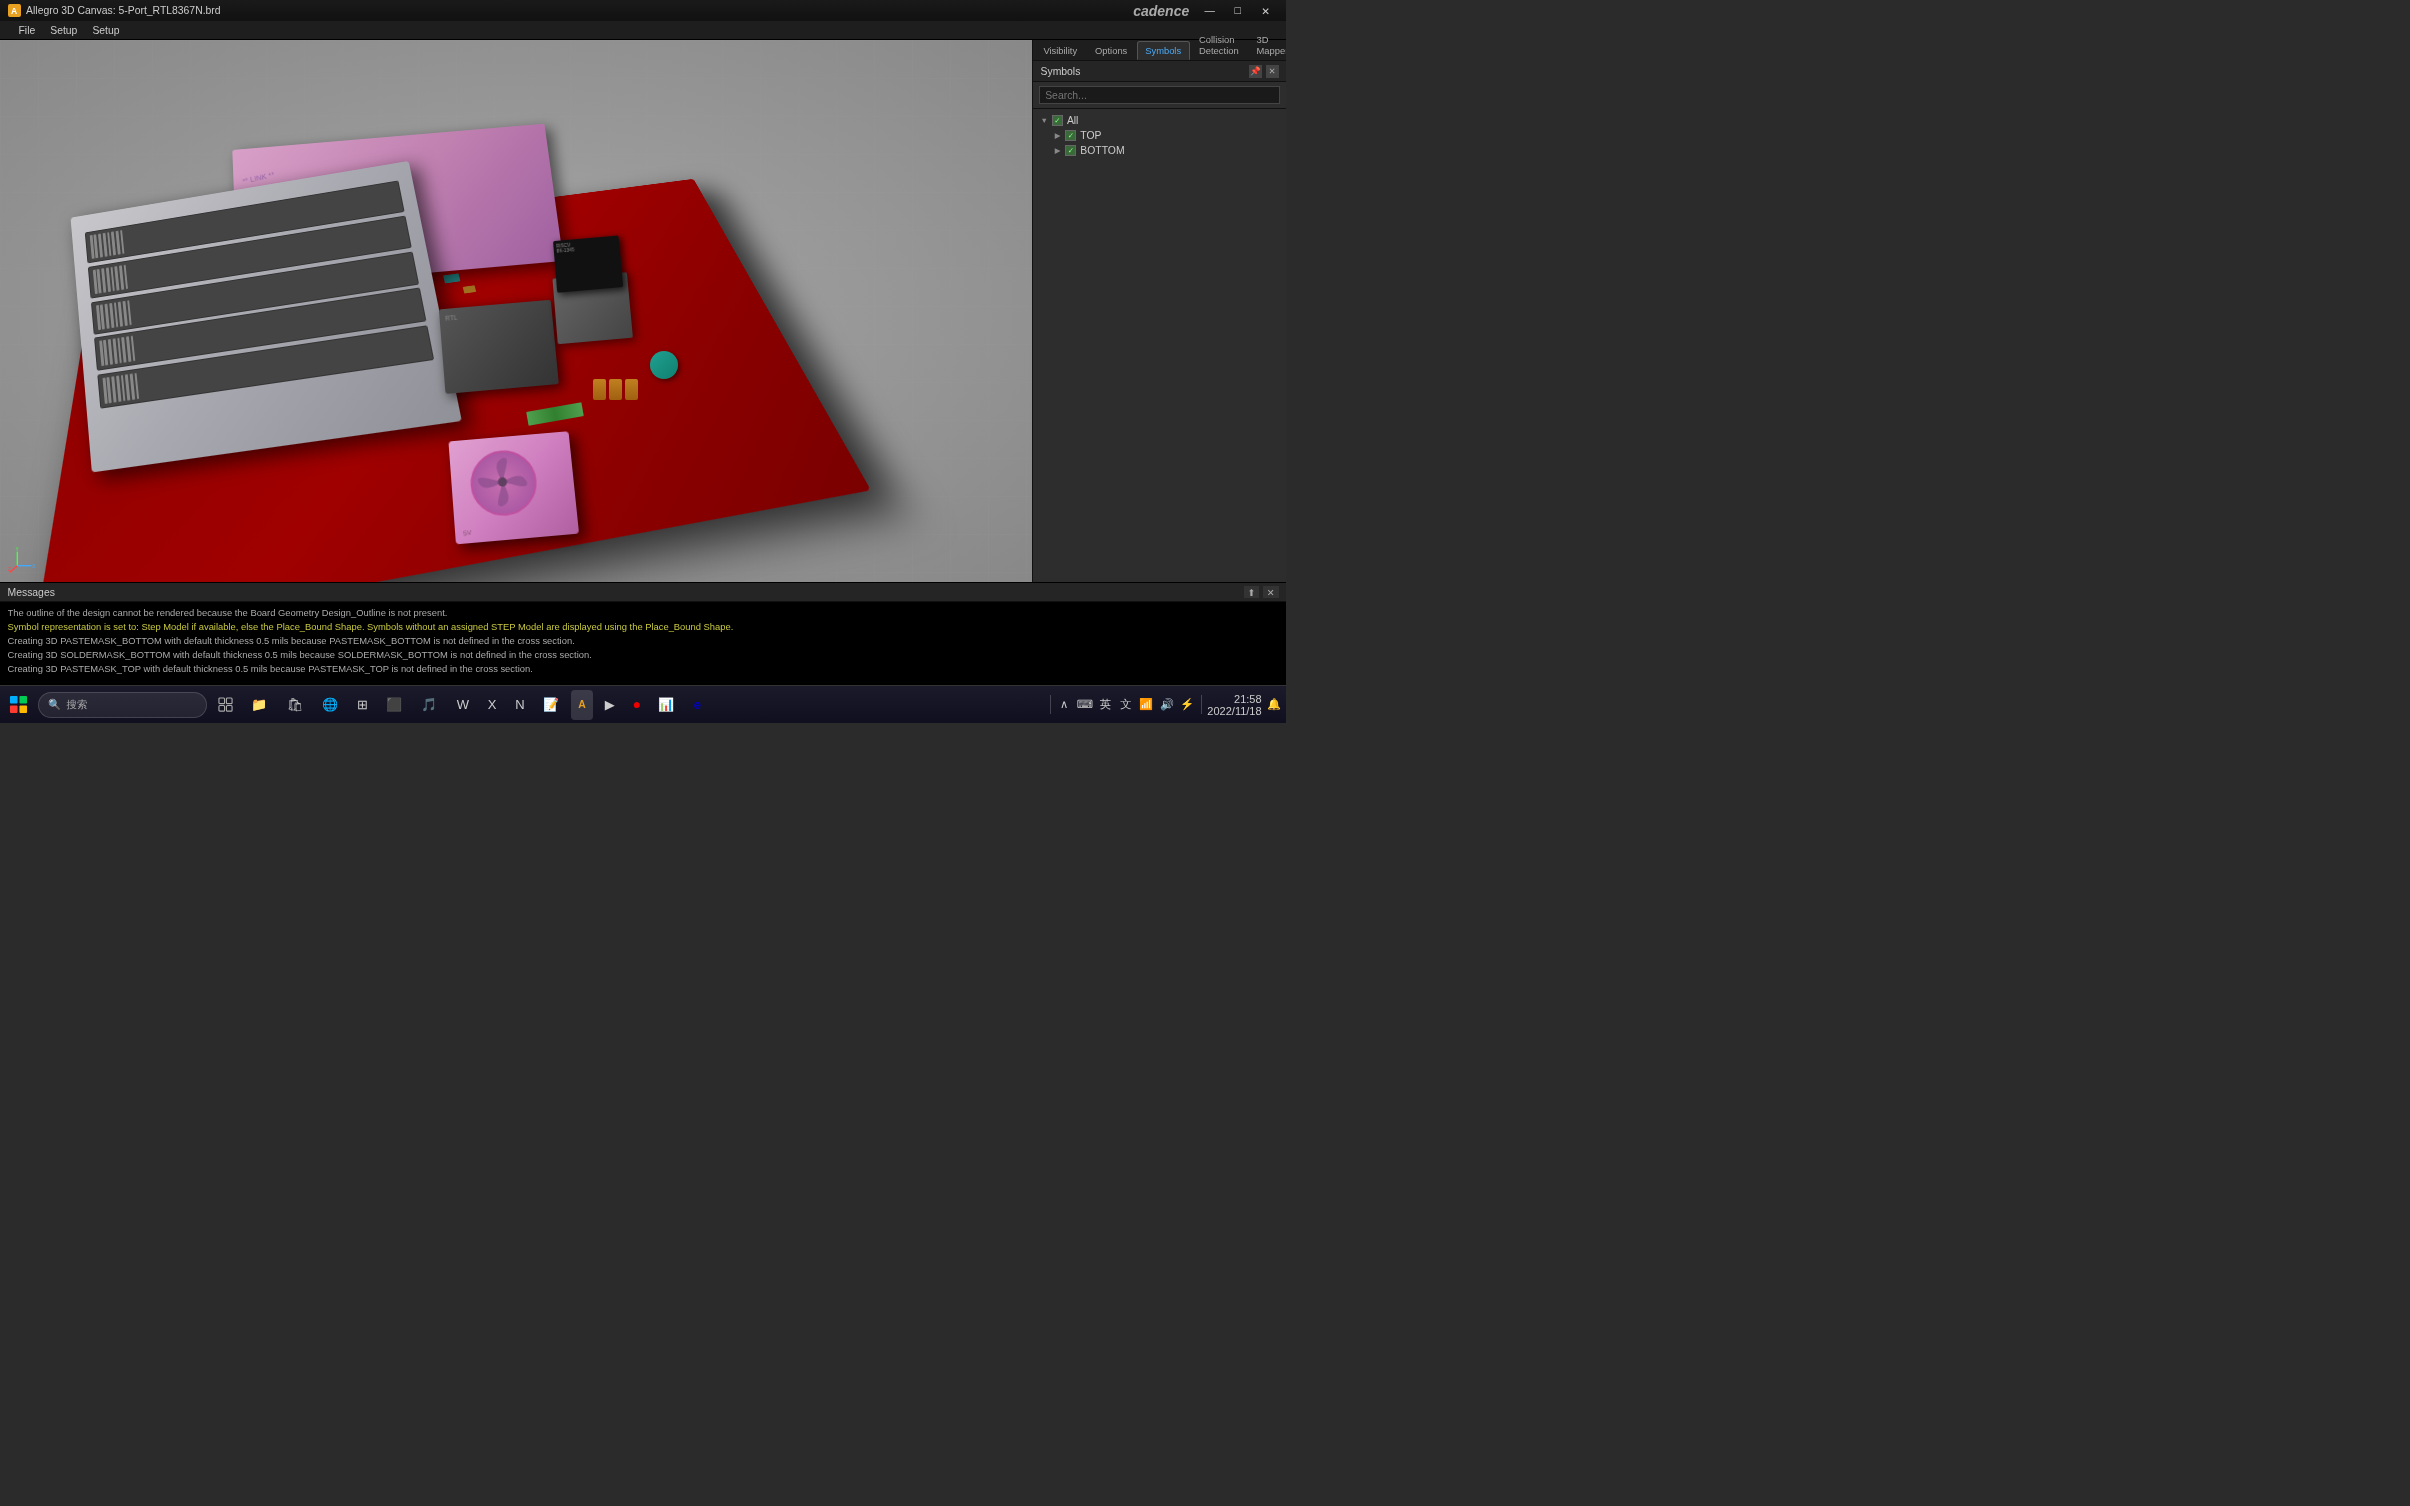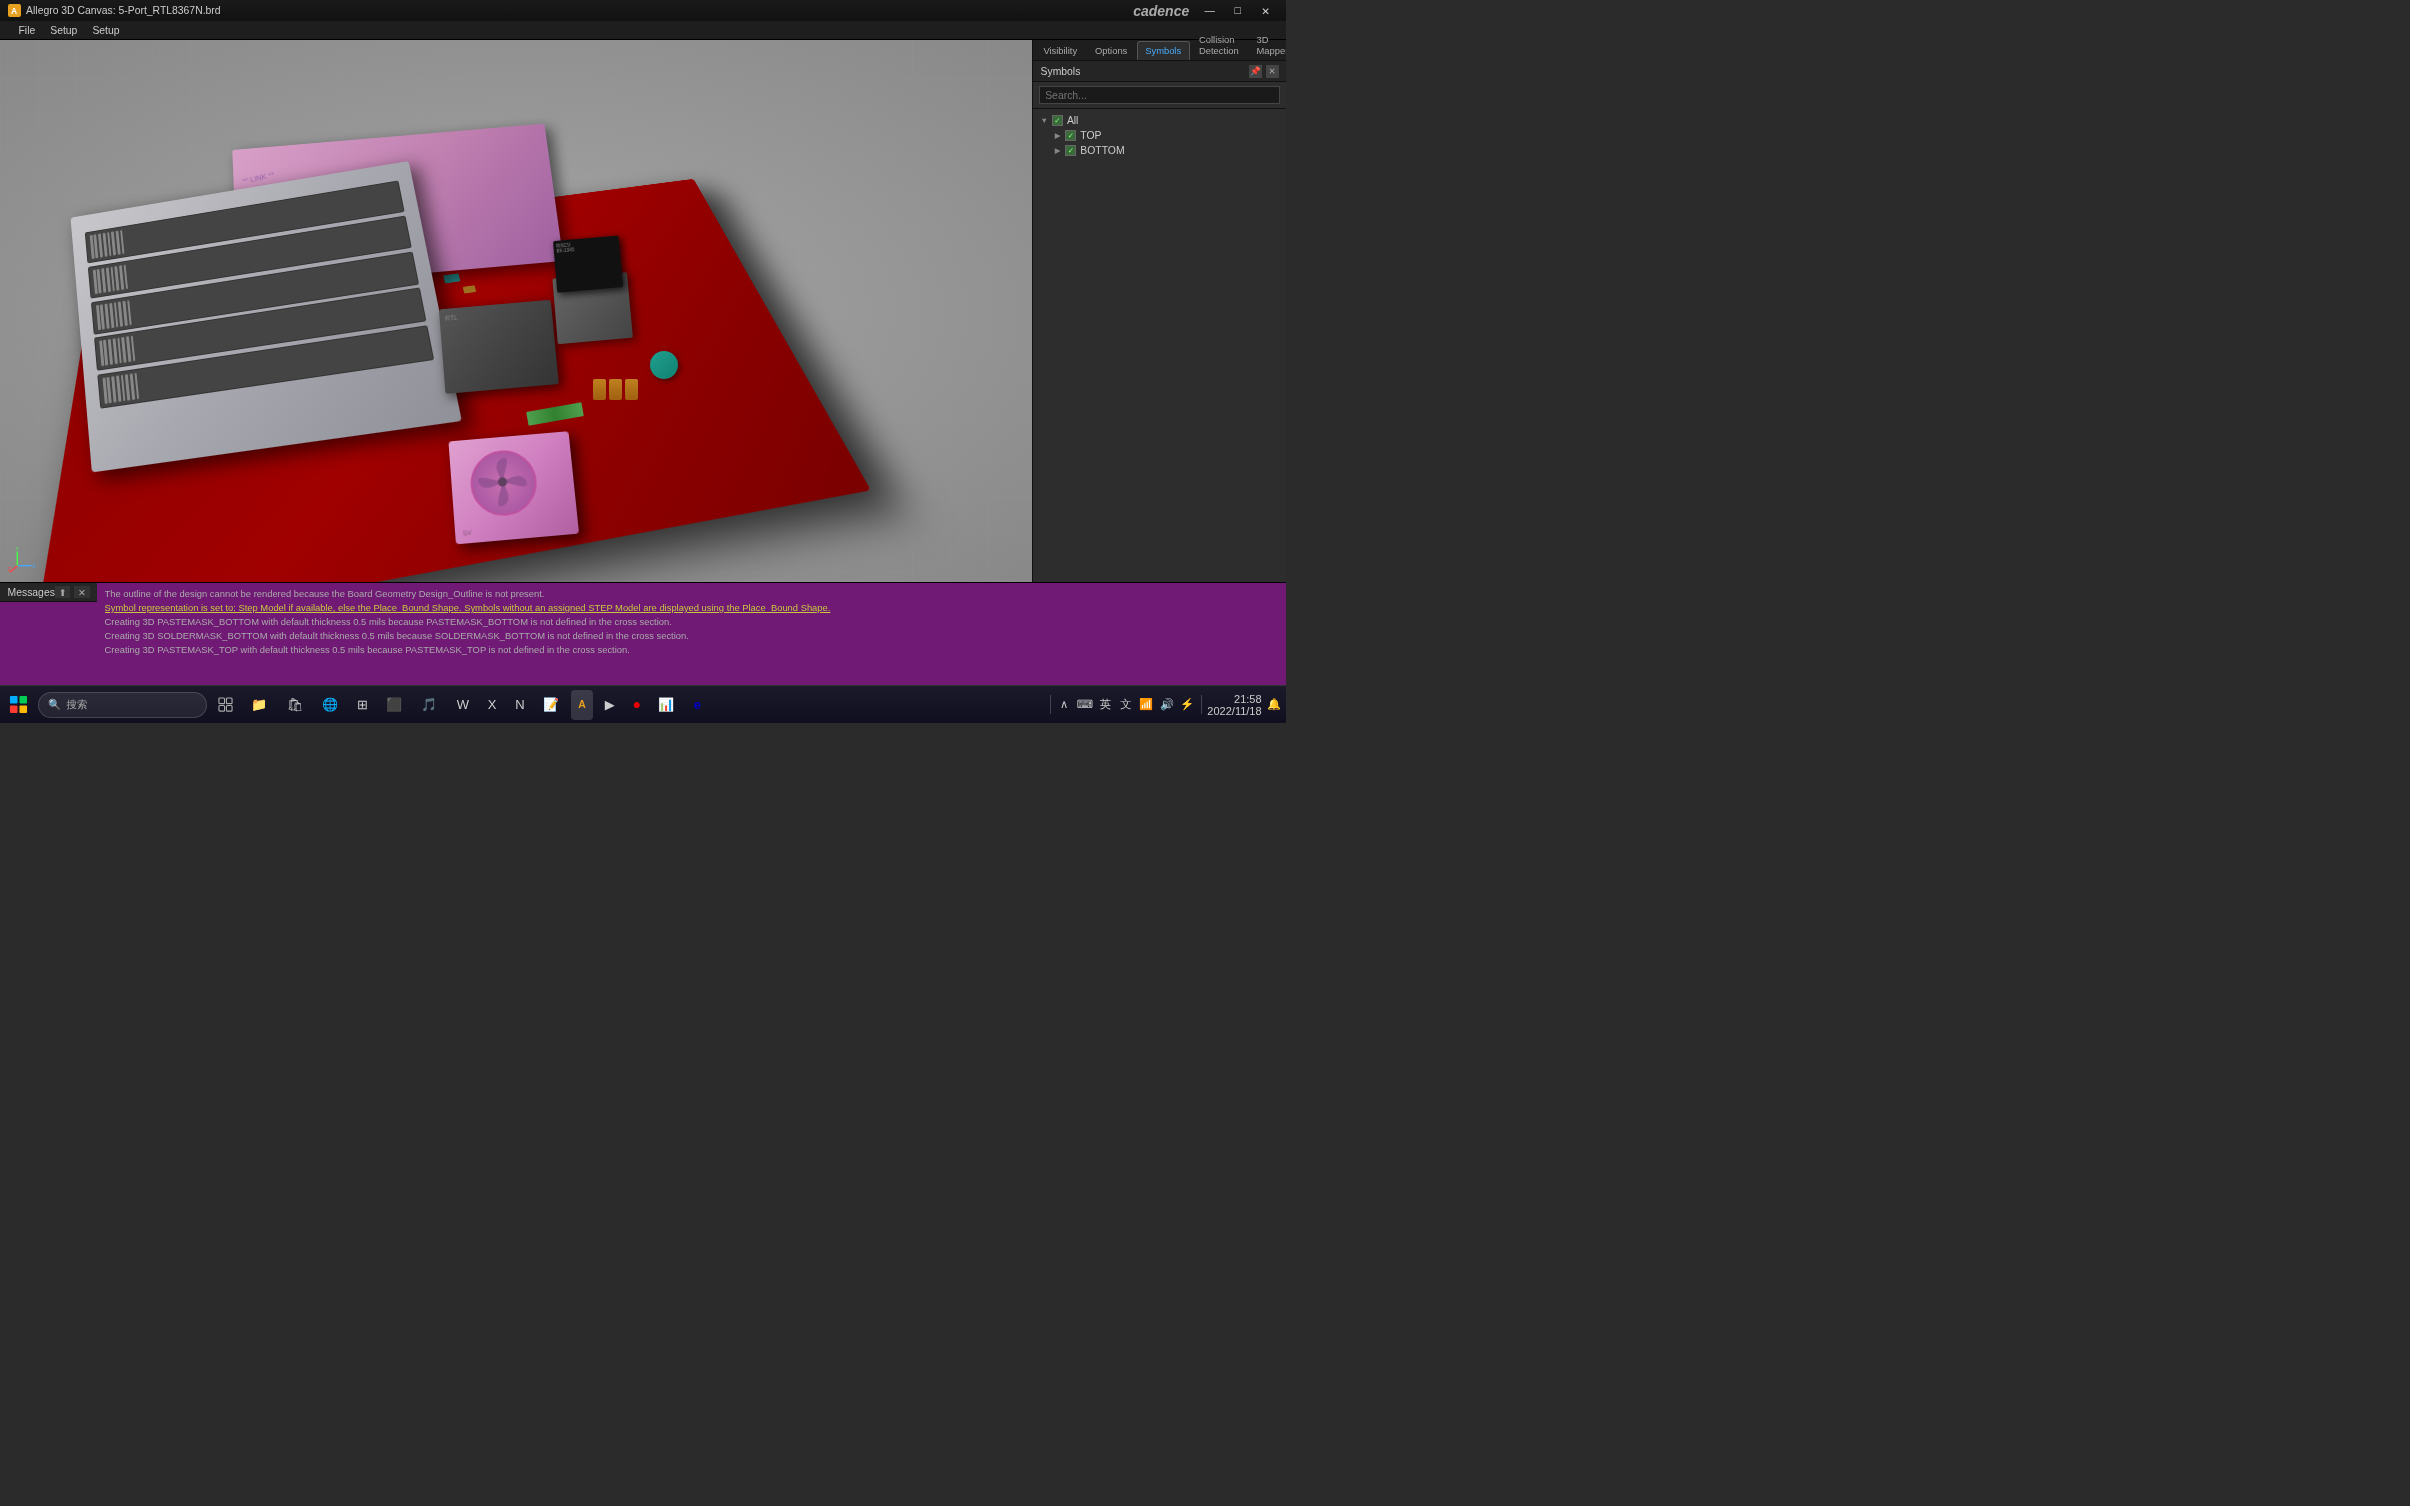--- a/index.html
+++ b/index.html
@@ -362,24 +362,24 @@
       color: #8f8;
     }
     .tree-label {
       font-size: 10.4px;
     }
     .tree-item.level-1 { padding-left: 19px; }
 
     
     #messages-panel {
       height: 122px;
-      background: #701a75;
+      background: #000000;
       border-top: 1.9px solid #000;
       display: flex;
-      flex-direction: row;
+      flex-direction: column;
     }
     #messages-header {
       height: 19px;
       background: #252525;
       display: flex;
       align-items: center;
       justify-content: space-between;
       padding: 0 7.5px;
       border-bottom: 0.9px solid #111;
       flex-shrink: 0;
@@ -396,21 +396,20 @@
     .msg-line {
       font-size: 9.4px;
       color: #aaa;
       line-height: 1.5;
       white-space: nowrap;
       overflow: hidden;
       text-overflow: ellipsis;
     }
     .msg-line.highlight {
       color: #c8c840;
-      text-decoration: underline;
     }
 
     
     #status-bar {
       height: 19px;
       background: #111;
       display: flex;
       align-items: center;
       justify-content: space-between;
       padding: 0 7.5px;

